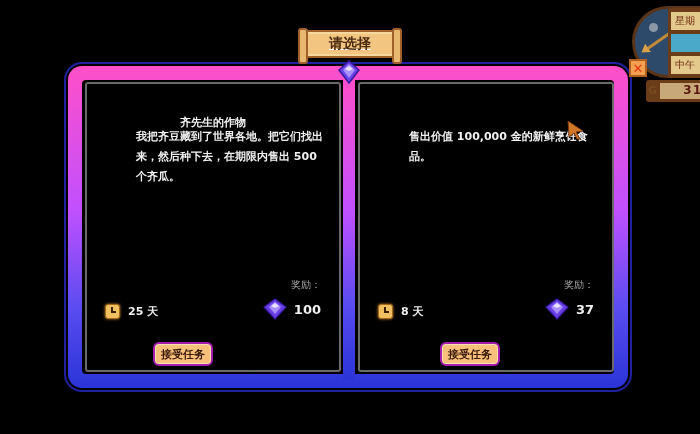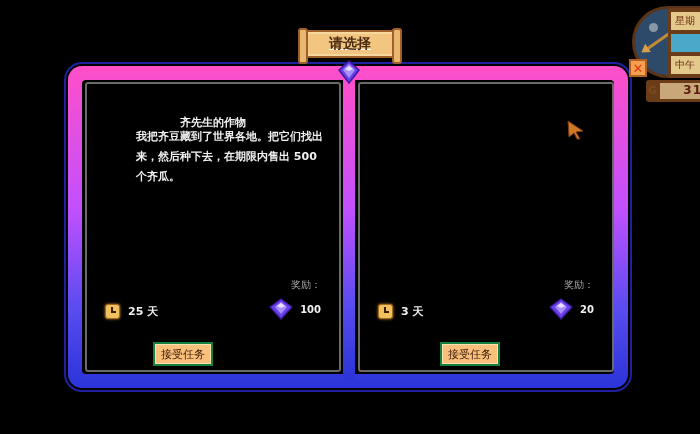--- a/index.html
+++ b/index.html
@@ -78,26 +78,26 @@
   .panel.right { left:358px; }
   .panel .title { position:absolute; left:0; right:0; top:31px; text-align:center; font-size:11px; font-weight:bold; color:#f0f0f0; }
   .panel .desc { position:absolute; left:18px; right:14px; top:43px; font-size:11px; line-height:20px; color:#f0f0f0; font-weight:bold;margin-left:31px; }
   .panel .reward-label { position:absolute; right:18px; top:194px; font-size:10px; color:#a8a8a8; font-weight:normal; }
   .panel .days { position:absolute; left:18px; top:220px; display:flex; align-items:center; gap:8px; font-size:11px; font-weight:bold; color:#f0f0f0;text-align:center; }
   .clock-icon {
     width:13px; height:13px; background:#f0c060; border:1px solid #a06818; border-radius:3px; position:relative; box-shadow:0 0 3px #c08030;
   }
   .clock-icon::before { content:""; position:absolute; left:5px; top:2px; width:2px; height:5px; background:#3a2008; }
   .clock-icon::after { content:""; position:absolute; left:5px; top:6px; width:5px; height:2px; background:#3a2008; }
-  .panel .reward { position:absolute; right:18px; top:214px; display:flex; align-items:center; gap:6px; font-size:10px; font-weight:bold; color:#f0f0f0; }
+  .panel .reward { position:absolute; right:18px; top:214px; display:flex; align-items:center; gap:6px; font-size:13px; font-weight:bold; color:#f0f0f0; }
   .gem-icon { width:26px; height:22px; }
   .accept-btn {
     position:absolute; top:258px; height:24px; padding:0 6px;
-    background:#f9c07c; border:2px solid #15803d; border-radius:0; box-sizing:border-box;
-    font-size:11px; font-weight:normal; color:#3a1a08; display:flex; align-items:center; cursor:pointer;
+    background:#f9c07c; border:2px solid #a21caf; border-radius:6px; box-sizing:border-box;
+    font-size:11px; font-weight:bold; color:#3a1a08; display:flex; align-items:center; cursor:pointer;
     box-shadow: inset 0 0 0 1px #fde0b0;
   }
   .panel.left .accept-btn { left:66px; }
   .panel.right .accept-btn { left:80px; }
 
   .cursor-icon { position:absolute; left:567px; top:120px; width:18px; height:20px; }
 </style>
 </head>
 <body>
 
@@ -149,31 +149,32 @@
       <polygon points="13,1 24,9 13,21 2,9" fill="#6a40e8" stroke="#3a1aa0" stroke-width="1.2"></polygon>
       <polygon points="13,4 19,9 13,16 7,9" fill="#a890ff"></polygon>
       <polygon points="9,8 13,5 17,8 13,10" fill="#e8e0ff"></polygon>
     </svg>
     <span>100</span>
   </div>
   <div class="accept-btn">接受任务</div>
 </div>
 
 <div class="panel right">
+  <div class="desc">售出价值 100,000 金的新鲜烹饪食品。</div>
   <div class="reward-label">奖励：</div>
   <div class="days">
     <span class="clock-icon"></span>
-    <span>3 天</span>
+    <span>8 天</span>
   </div>
   <div class="reward">
     <svg class="gem-icon" viewBox="0 0 26 22">
       <polygon points="13,1 24,9 13,21 2,9" fill="#6a40e8" stroke="#3a1aa0" stroke-width="1.2"></polygon>
       <polygon points="13,4 19,9 13,16 7,9" fill="#a890ff"></polygon>
       <polygon points="9,8 13,5 17,8 13,10" fill="#e8e0ff"></polygon>
     </svg>
-    <span>20</span>
+    <span>37</span>
   </div>
   <div class="accept-btn">接受任务</div>
 </div>
 
 <svg class="cursor-icon" viewBox="0 0 18 20">
   <polygon points="1,1 16,11 9,12 13,19 10,19 7,13 2,17" fill="#d07828" stroke="#7a3a10" stroke-width="1"></polygon>
 </svg>
 
 </body></html>

